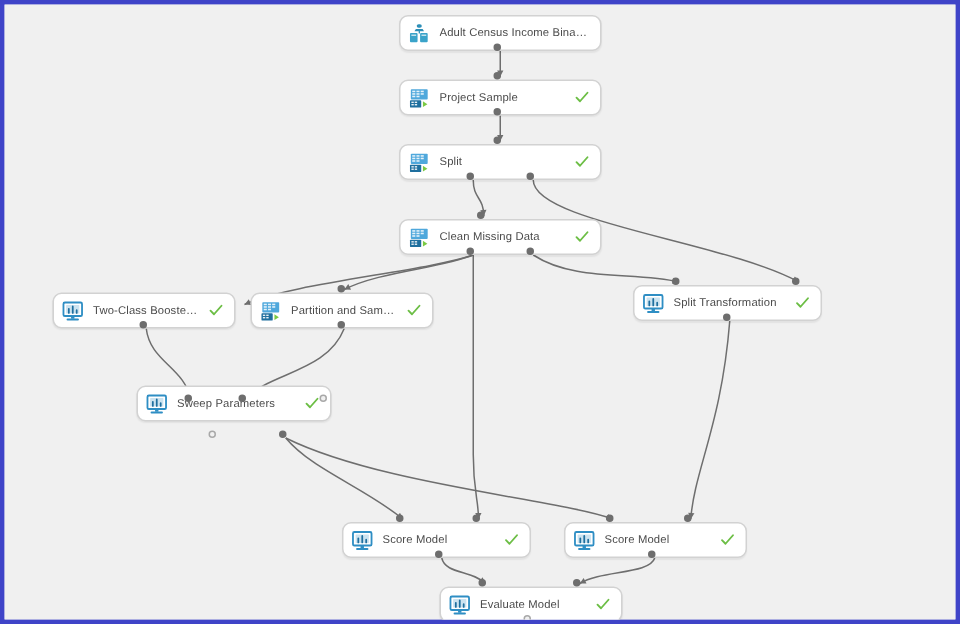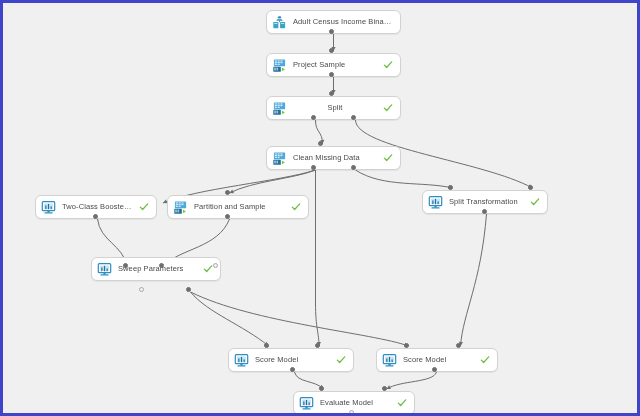--- a/index.html
+++ b/index.html
@@ -158,21 +158,21 @@
               <rect x="2.4" y="12.1" width="1.7" height="1"></rect>
               <rect x="4.8" y="12.1" width="1.7" height="1"></rect>
             </g>
             <path d="M10.6 10.2l3.2 2-3.2 2z" fill="#7ac943"></path>
           </svg>
           <span class="node-label">Project Sample</span>
           <svg viewBox="0 0 12 12" class="node-check">
             <path d="M1.6 6.1 L4.4 9.0 L10.4 2.2" fill="none" stroke="#6cbe45" stroke-width="1.5" stroke-linecap="round" stroke-linejoin="round"></path>
           </svg>
         </div>
-        <div class="node" style="left: 263px; top: 93px; width: 135px; text-align: center;">
+        <div class="node" style="left: 263px; top: 93px; width: 135px;">
           <svg viewBox="0 0 16 16" class="node-icon">
             <rect x="2" y="1.6" width="12" height="7.2" rx="0.6" fill="#4fa8dc"></rect>
             <g fill="#ffffff" opacity=".85">
               <rect x="3" y="2.6" width="2.2" height="1.1"></rect>
               <rect x="6" y="2.6" width="2.2" height="1.1"></rect>
               <rect x="9" y="2.6" width="2.2" height="1.1"></rect>
               <rect x="3" y="4.4" width="2.2" height="1.1"></rect>
               <rect x="6" y="4.4" width="2.2" height="1.1"></rect>
               <rect x="9" y="4.4" width="2.2" height="1.1"></rect>
               <rect x="3" y="6.2" width="2.2" height="1.1"></rect>
@@ -225,21 +225,21 @@
             <rect x="3.3" y="3.6" width="9.4" height="6" rx="0.4" fill="#2e8ec4" opacity=".25"></rect>
             <path d="M5.2 9.2V6.3M8 9.2V4.6M10.8 9.2V7.2" stroke="#1f6f9e" stroke-width="1.25" stroke-linecap="round"></path>
             <rect x="6.8" y="11.4" width="2.4" height="1.9" fill="#2e8ec4"></rect>
             <rect x="3.6" y="13.1" width="8.8" height="1.4" rx="0.7" fill="#2e8ec4"></rect>
           </svg>
           <span class="node-label">Two-Class Boosted Decision T...</span>
           <svg viewBox="0 0 12 12" class="node-check">
             <path d="M1.6 6.1 L4.4 9.0 L10.4 2.2" fill="none" stroke="#6cbe45" stroke-width="1.5" stroke-linecap="round" stroke-linejoin="round"></path>
           </svg>
         </div>
-        <div class="node" style="left: 164px; top: 192px; width: 142px; justify-content: space-between;">
+        <div class="node" style="left: 164px; top: 192px; width: 122px; justify-content: space-between;">
           <svg viewBox="0 0 16 16" class="node-icon">
             <rect x="2" y="1.6" width="12" height="7.2" rx="0.6" fill="#4fa8dc"></rect>
             <g fill="#ffffff" opacity=".85">
               <rect x="3" y="2.6" width="2.2" height="1.1"></rect>
               <rect x="6" y="2.6" width="2.2" height="1.1"></rect>
               <rect x="9" y="2.6" width="2.2" height="1.1"></rect>
               <rect x="3" y="4.4" width="2.2" height="1.1"></rect>
               <rect x="6" y="4.4" width="2.2" height="1.1"></rect>
               <rect x="9" y="4.4" width="2.2" height="1.1"></rect>
               <rect x="3" y="6.2" width="2.2" height="1.1"></rect>

